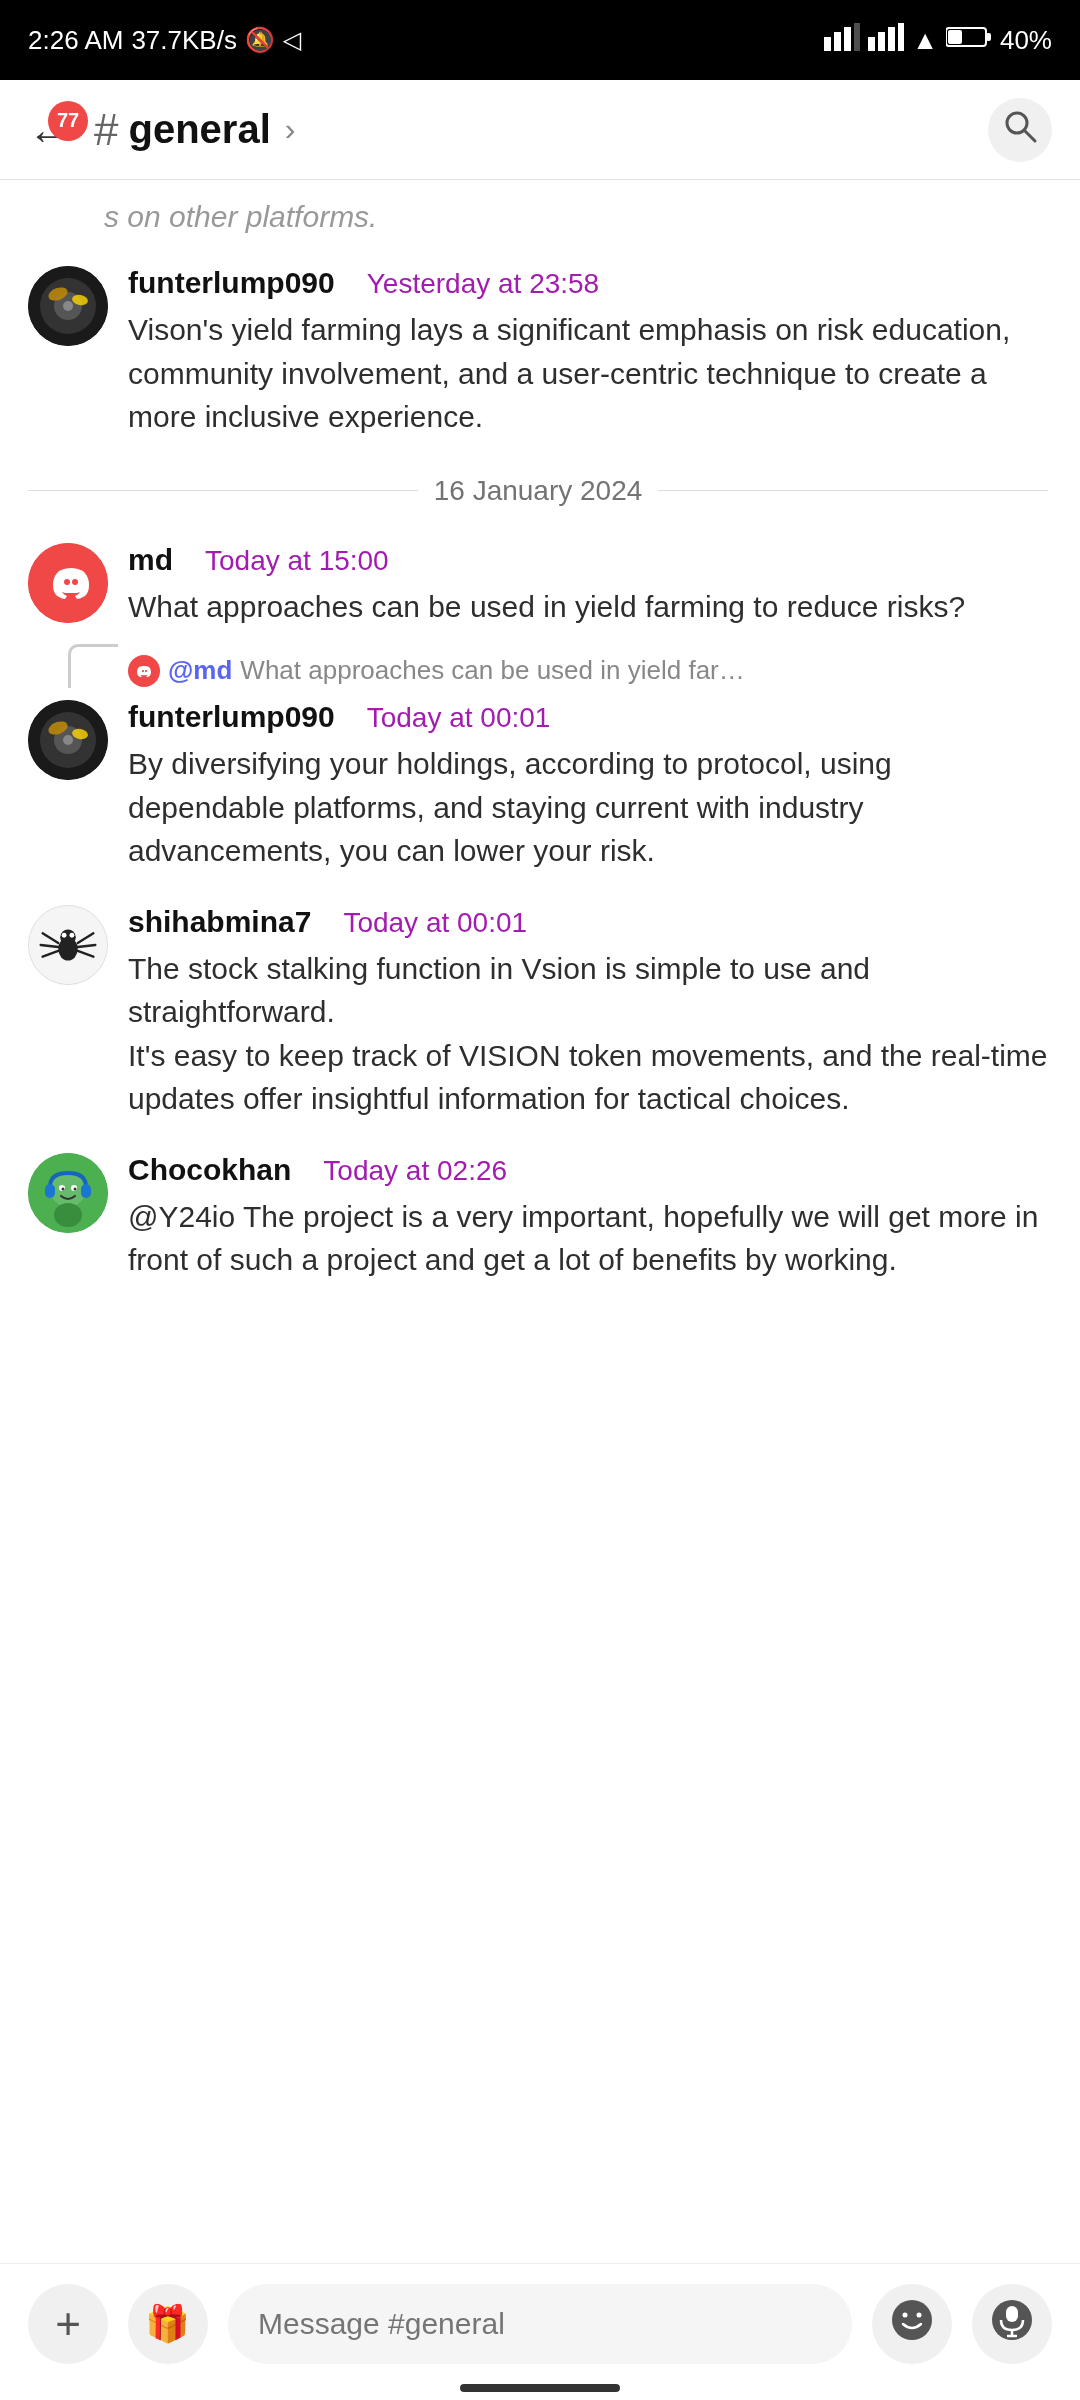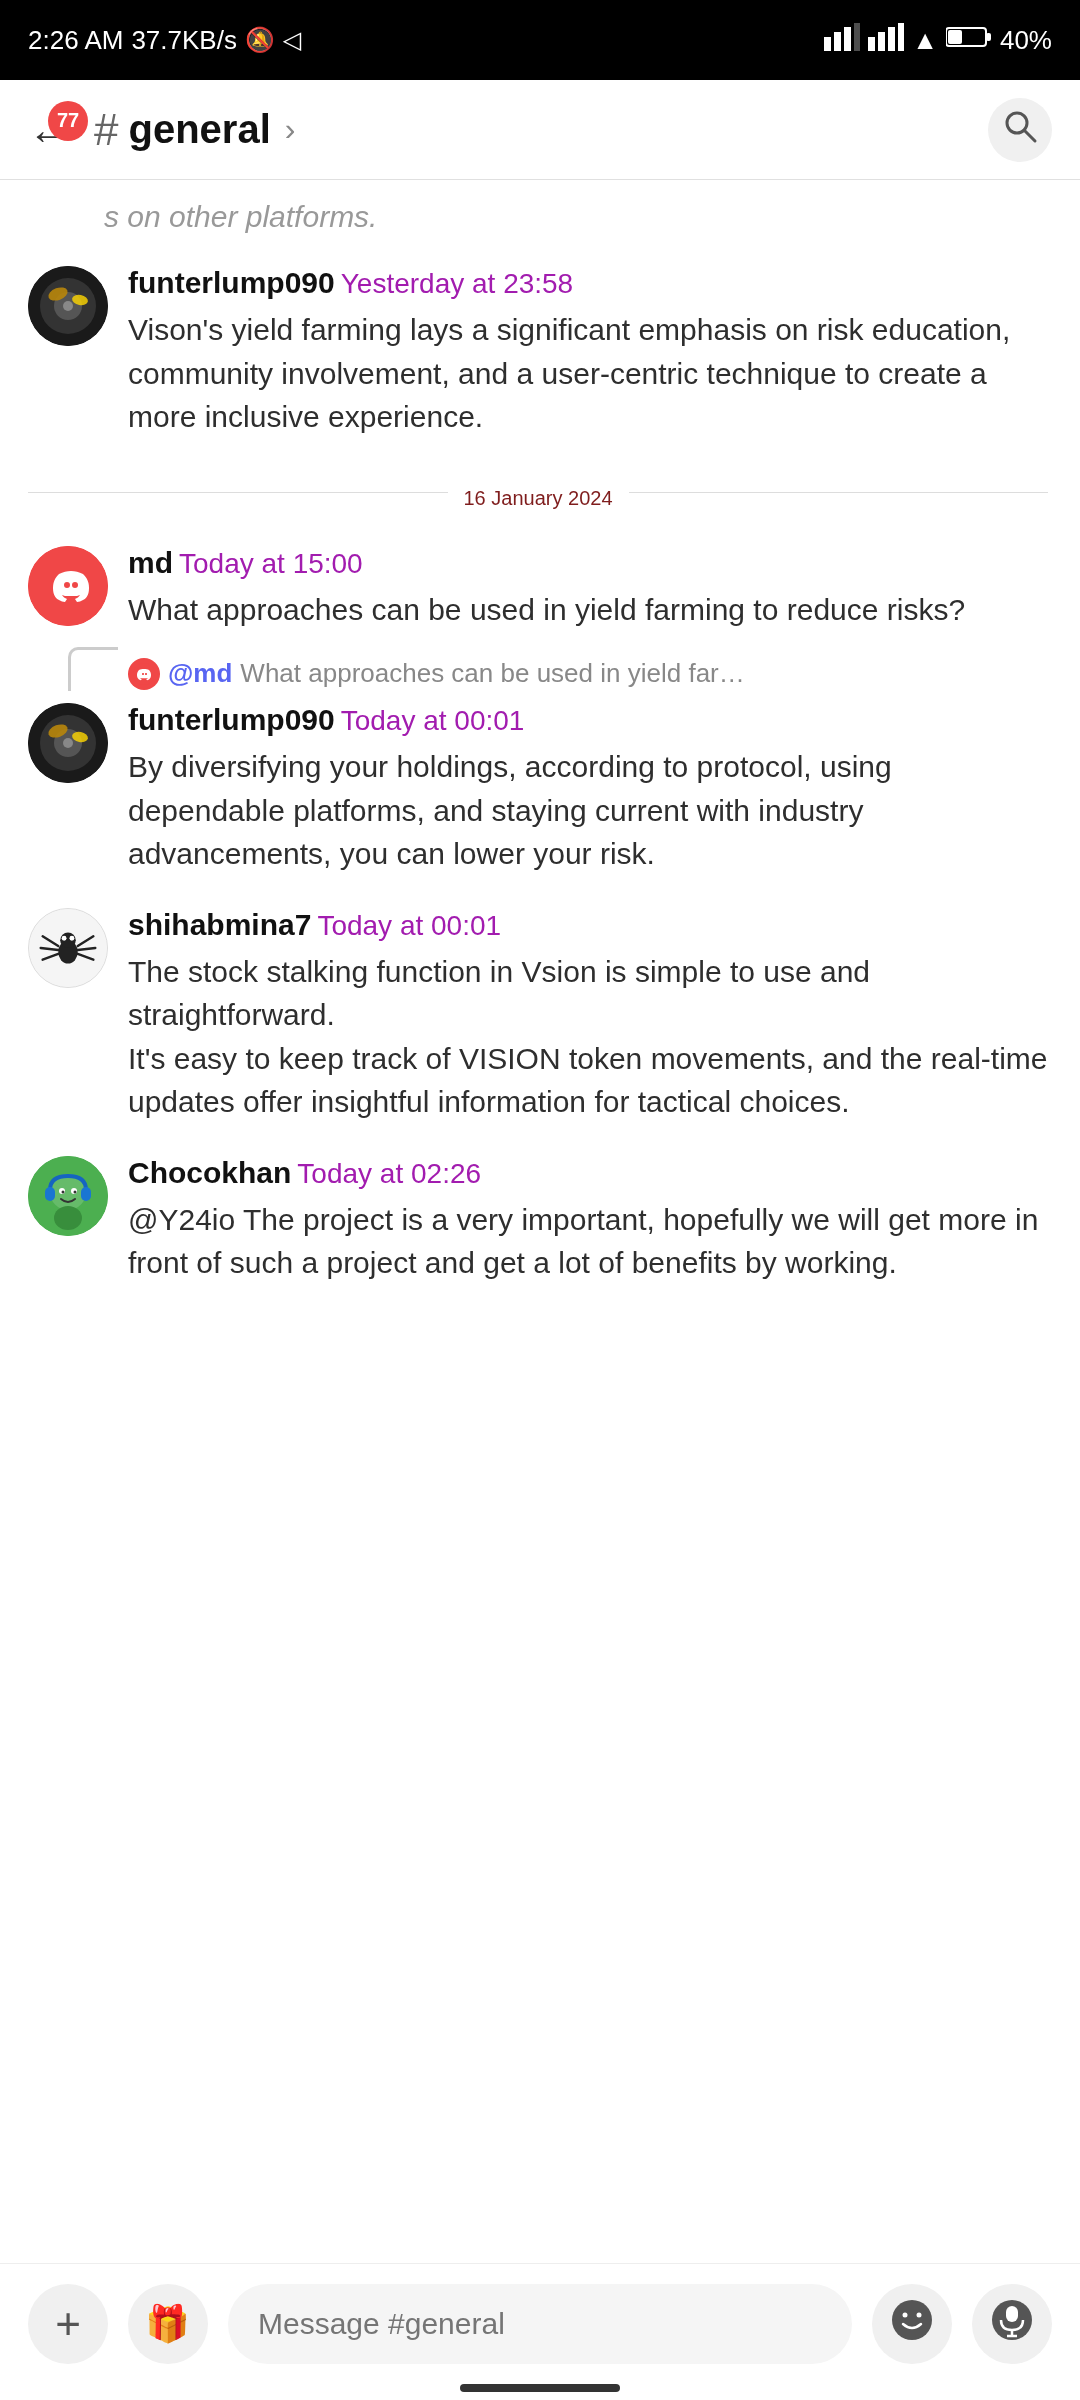--- a/index.html
+++ b/index.html
@@ -138,21 +138,21 @@
       background: #f5f5f5;
       border: 1px solid #ddd;
     }
     .avatar-chocokhan {
       background: #4caf50;
     }
     .message-content { flex: 1; }
     .message-header {
       display: flex;
       align-items: baseline;
-      gap: 6px;
+      gap: 32px;
       margin-bottom: 8px;
     }
     .username {
       font-size: 30px;
       font-weight: 700;
       color: #111;
     }
     .timestamp {
       font-size: 28px;
       color: #a21caf;
@@ -169,24 +169,23 @@
       align-items: center;
       padding: 20px 28px;
       gap: 16px;
     }
     .divider-line {
       flex: 1;
       height: 1px;
       background: #ddd;
     }
     .divider-text {
-      font-size: 20px;
-      color: #7f1d1d;
+      font-size: 28px;
+      color: #737373;
       white-space: nowrap;
-      margin-top: 12px;
     }
     .reply-content {
       font-size: 26px;
       color: #666;
       display: flex;
       align-items: flex-start;
       gap: 8px;
     }
     .reply-discord-icon {
       width: 32px;

